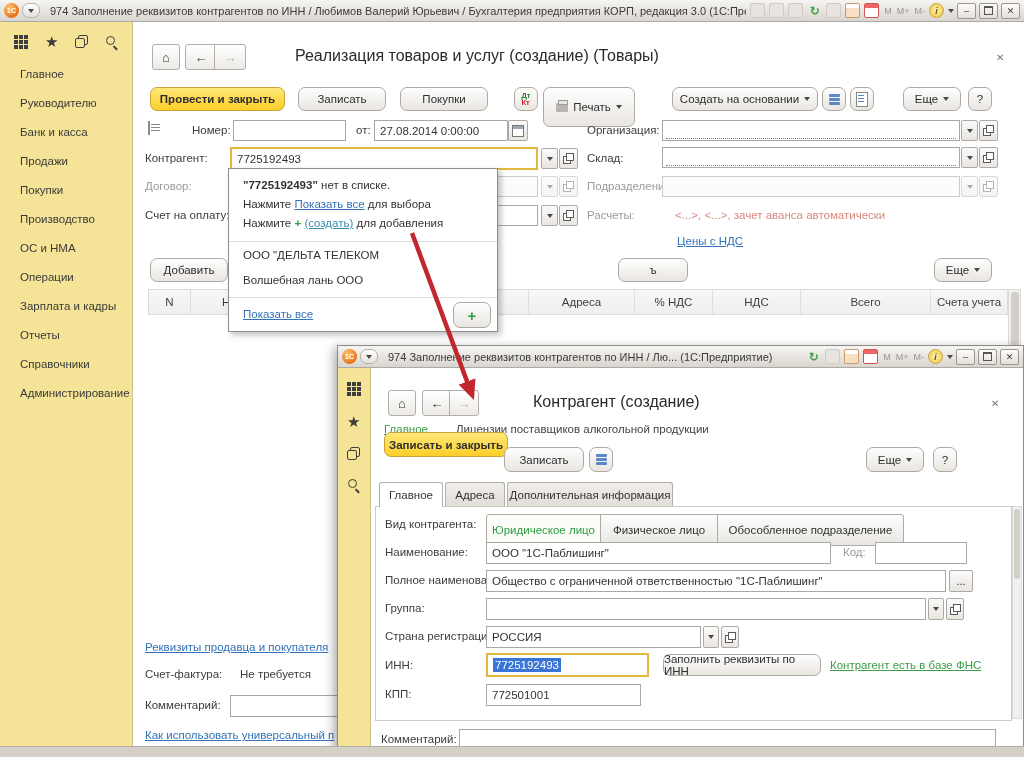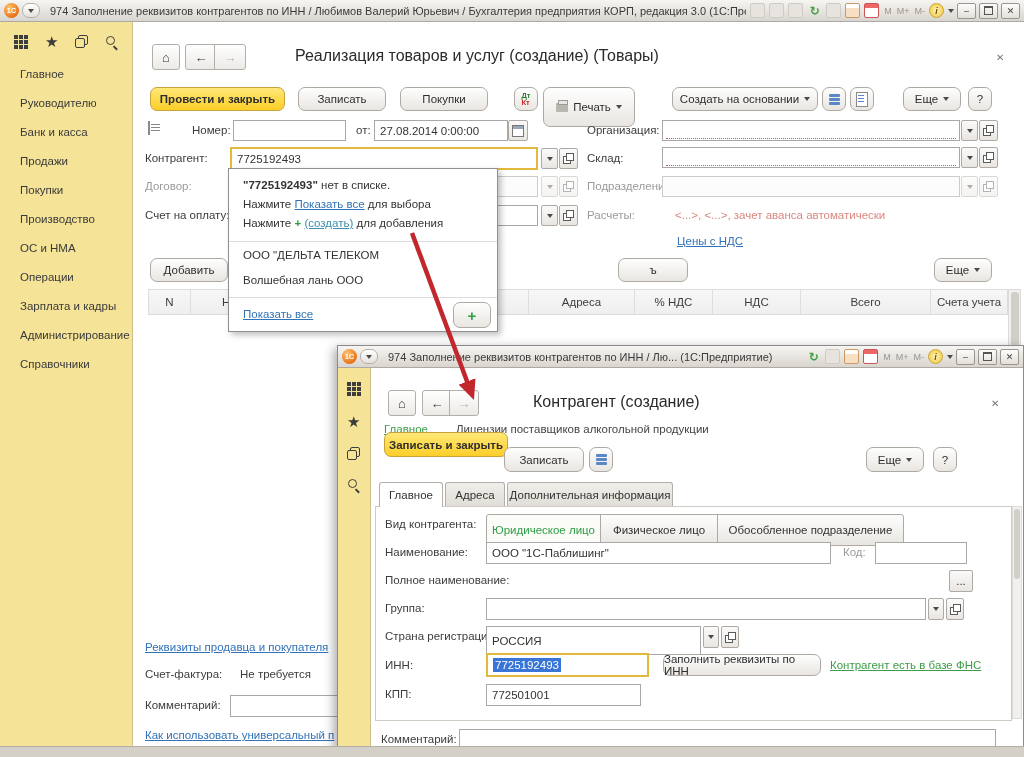--- a/index.html
+++ b/index.html
@@ -153,22 +153,23 @@
 
     <div class="sitem">Главное</div>
         <div class="sitem">Руководителю</div>
         <div class="sitem">Банк и касса</div>
         <div class="sitem">Продажи</div>
         <div class="sitem">Покупки</div>
         <div class="sitem">Производство</div>
         <div class="sitem">ОС и НМА</div>
         <div class="sitem">Операции</div>
         <div class="sitem">Зарплата и кадры</div>
+        <div class="sitem">Отчеты</div>
+        <div class="sitem">Справочники</div>
         <div class="sitem">Администрирование</div>
-        <div class="sitem">Справочники</div>
       </div>
   </div>
 
   <div class="abs" style="left:133px;top:22px;width:891px;height:724px;background:#fff">
 
     
     <div class="navbtn" style="left:19px;top:22px">⌂</div>
     <div class="navbtn" style="left:52px;top:22px;width:30px;border-radius:3px 0 0 3px">←</div>
     <div class="navbtn dim" style="left:81px;top:22px;width:30px;border-radius:0 3px 3px 0">→</div>
     <div class="wtitle" style="left:162px;top:25px">Реализация товаров и услуг (создание) (Товары)</div>
@@ -403,33 +404,34 @@
         <div>Физическое лицо</div>
         <div>Обособленное подразделение</div>
       </div>
 
     <span class="lbl" style="left:47px;top:200px">Наименование:</span>
     <div class="combo" style="left:148px;top:196px;width:345px;height:22px">ООО "1С-Паблишинг"</div>
     <span class="lbl dlbl" style="left:505px;top:200px">Код:</span>
     <div class="combo" style="left:537px;top:196px;width:92px;height:22px"></div>
 
     <span class="lbl" style="left:47px;top:228px">Полное наименование:</span>
+    <div class="combo" style="left:148px;top:224px;width:460px;height:22px">Общество с ограниченной ответственностью "1С-Паблишинг"</div>
     <div class="cbtn" style="left:611px;top:224px;width:24px;height:22px">...</div>
 
     <span class="lbl" style="left:47px;top:256px">Группа:</span>
     <div class="combo" style="left:148px;top:252px;width:440px;height:22px"></div>
     <div class="cbtn" style="left:590px;top:252px;width:16px;height:22px">
         <span class="caret"></span>
       </div>
     <div class="cbtn" style="left:608px;top:252px;width:18px;height:22px">
         <span class="dblsq"></span>
       </div>
 
     <span class="lbl" style="left:47px;top:284px">Страна регистрации:</span>
-    <div class="combo" style="left:148px;top:280px;width:215px;height:29px">РОССИЯ</div>
+    <div class="combo" style="left:148px;top:280px;width:215px;height:22px">РОССИЯ</div>
     <div class="cbtn" style="left:365px;top:280px;width:16px;height:22px">
         <span class="caret"></span>
       </div>
     <div class="cbtn" style="left:383px;top:280px;width:18px;height:22px">
         <span class="dblsq"></span>
       </div>
 
     <span class="lbl" style="left:47px;top:313px">ИНН:</span>
     <div class="combo" style="left:148px;top:307px;width:163px;height:24px;border:2px solid #e3b93c">
       <span style="background:#3875d7;color:#fff;padding:1px 2px">7725192493</span>

